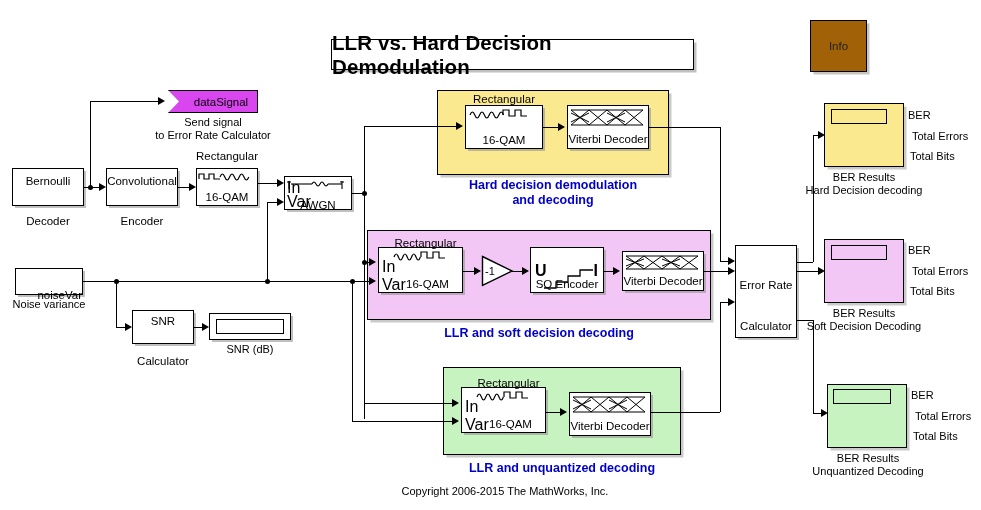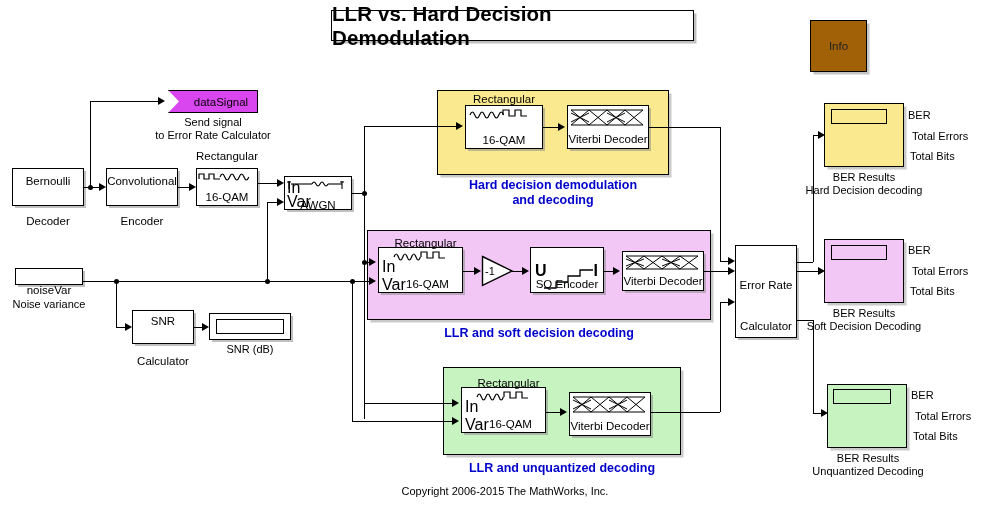--- a/index.html
+++ b/index.html
@@ -21,20 +21,21 @@
   }
   .blk .ln{display:block;white-space:nowrap;margin-top:28px;}
 
   
   .title-box{
     position:absolute;box-sizing:border-box;
     background:#fff;border:1.6px solid #000;
     display:flex;align-items:center;justify-content:center;
     font-weight:bold;font-size:20.5px;letter-spacing:.1px;
     box-shadow:3px 3px 0 -0.5px rgba(150,150,150,.6);
+    margin-top:29px;
   }
 
   
   .area{
     position:absolute;box-sizing:border-box;border:1.4px solid #000;
     box-shadow:3px 3px 0 -0.5px rgba(150,150,150,.5);
   }
   .area-label{
     position:absolute;color:#0000CC;font-weight:bold;font-size:12.5px;
     text-align:center;line-height:15px;white-space:nowrap;
@@ -133,21 +134,21 @@
   </div>
 
   <div class="tag" style="left:168px;top:90px;width:90px;height:23px;">
     <span>dataSignal</span>
   </div>
   <div class="lbl" style="left:133px;top:116px;width:160px;">
     <div>Send signal</div>
     <div>to Error Rate Calculator</div>
   </div>
 
-  <div class="blk" style="left:15px;top:268px;width:68px;height:17px;">
+  <div class="blk" style="left:15px;top:268px;width:68px;height:27px;align-items:flex-end;">
     <span class="ln">noiseVar</span>
   </div>
   <div class="lbl" style="left:9px;top:298px;width:80px;">
     <span>Noise variance</span>
   </div>
 
   <div class="blk" style="left:132px;top:310px;width:62px;height:34px;">
     <span class="ln">SNR</span>
     <span class="ln">Calculator</span>
   </div>

